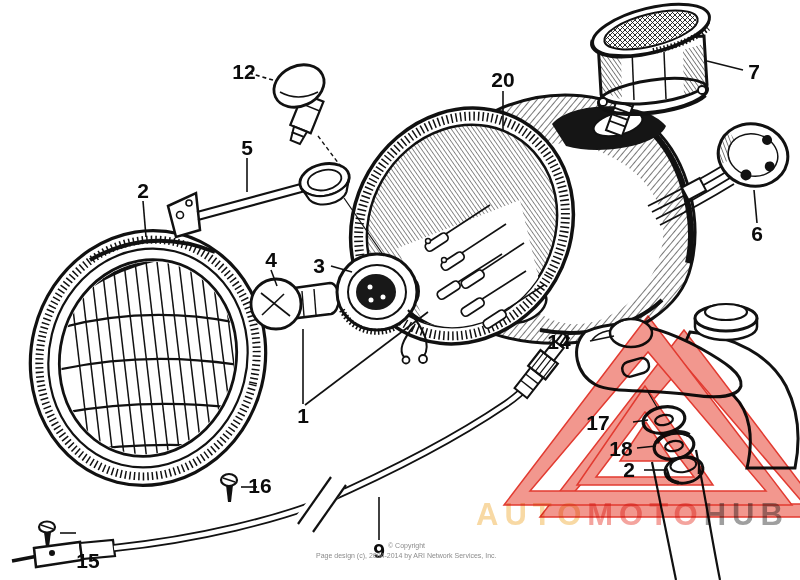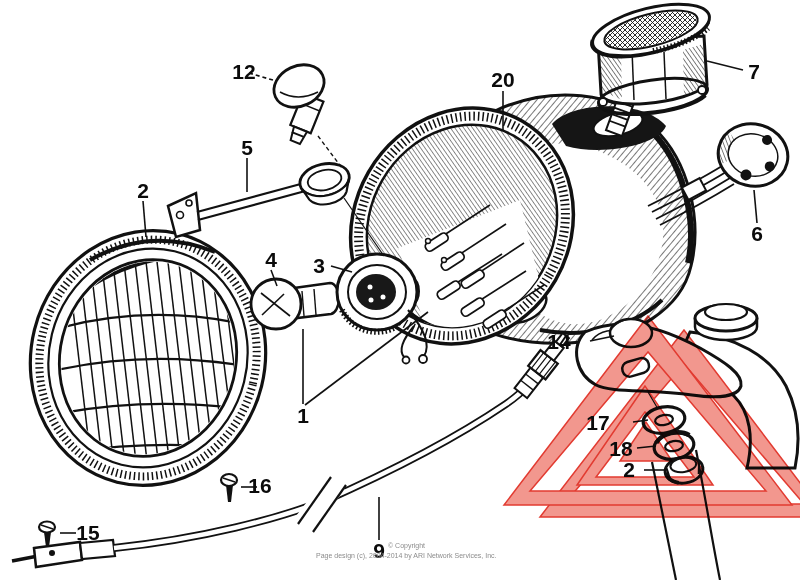--- a/index.html
+++ b/index.html
@@ -325,35 +325,38 @@
     <g stroke-width="1.5" stroke="#e23b31">
       <g fill-rule="evenodd" fill="#f2978e">
         <path d="M 684 330 L 540 517 L 826 517 Z M 684 364 L 564 504 L 804 504 Z"></path>
         <path d="M 648 316 L 504 505 L 792 505 Z M 648 352 L 530 491 L 766 491 Z"></path>
         <path d="M 645 386 L 577 485 L 713 485 Z M 645 412 L 596 477 L 694 477 Z"></path>
         <path d="M 646 422 L 620 461 L 672 461 Z"></path>
       </g>
     </g>
   </svg>
 
+  <div class="wm-text">
+    <span style="color: rgb(248, 217, 164);">AUTO</span><span style="color: rgb(244, 164, 158);">MOTO</span><span style="color: rgb(159, 159, 159);">HUB</span>
+  </div>
 
   <div>
     <div class="callout" style="left:303px;top:416px">1</div>
     <div class="callout" style="left:143px;top:191px">2</div>
     <div class="callout" style="left:319px;top:266px">3</div>
     <div class="callout" style="left:271px;top:260px">4</div>
     <div class="callout" style="left:247px;top:148px">5</div>
     <div class="callout" style="left:757px;top:234px">6</div>
     <div class="callout" style="left:754px;top:72px">7</div>
     <div class="callout" style="left:379px;top:551px">9</div>
     <div class="callout" style="left:503px;top:80px">20</div>
     <div class="callout" style="left:244px;top:72px">12</div>
     <div class="callout" style="left:629px;top:470px">2</div>
     <div class="callout" style="left:559px;top:342px">14</div>
-    <div class="callout" style="left:88px;top:533px">15</div>
+    <div class="callout" style="left:88px;top:561px">15</div>
     <div class="callout" style="left:260px;top:486px">16</div>
     <div class="callout" style="left:598px;top:423px">17</div>
     <div class="callout" style="left:621px;top:449px">18</div>
   </div>
 
   <div class="copy1">© Copyright</div>
   <div class="copy2">Page design (c), 2004-2014 by ARI Network Services, Inc.</div>
 
 </div>
 

